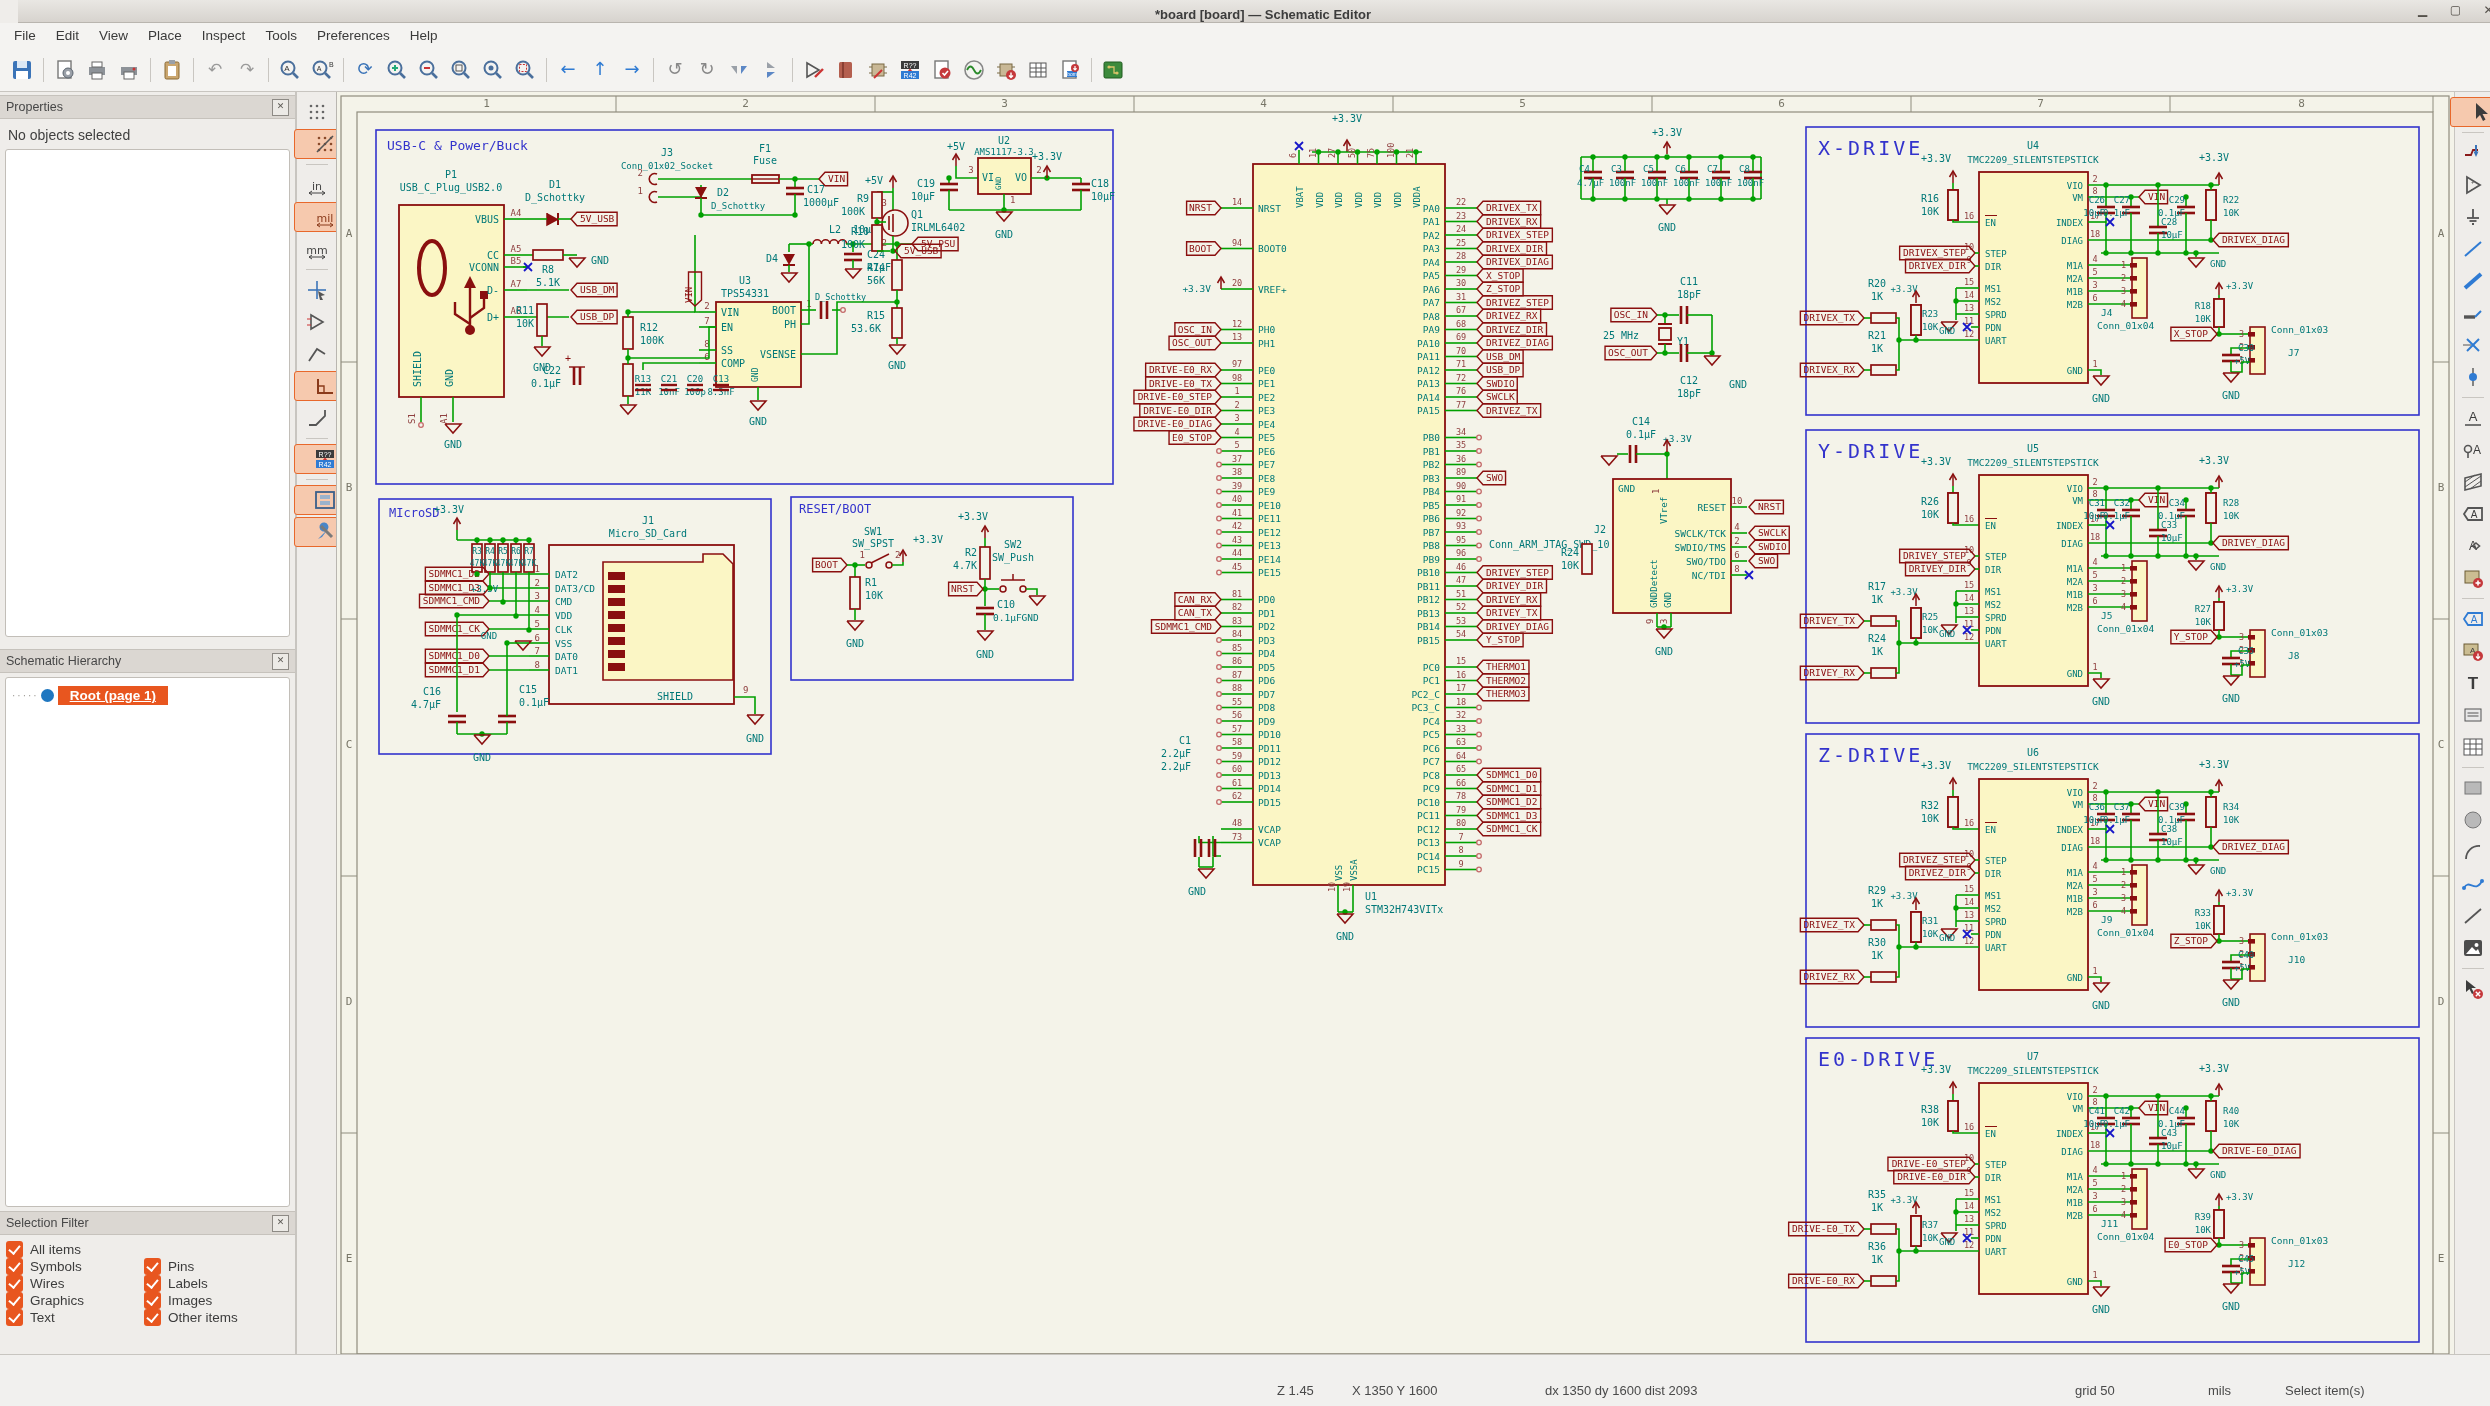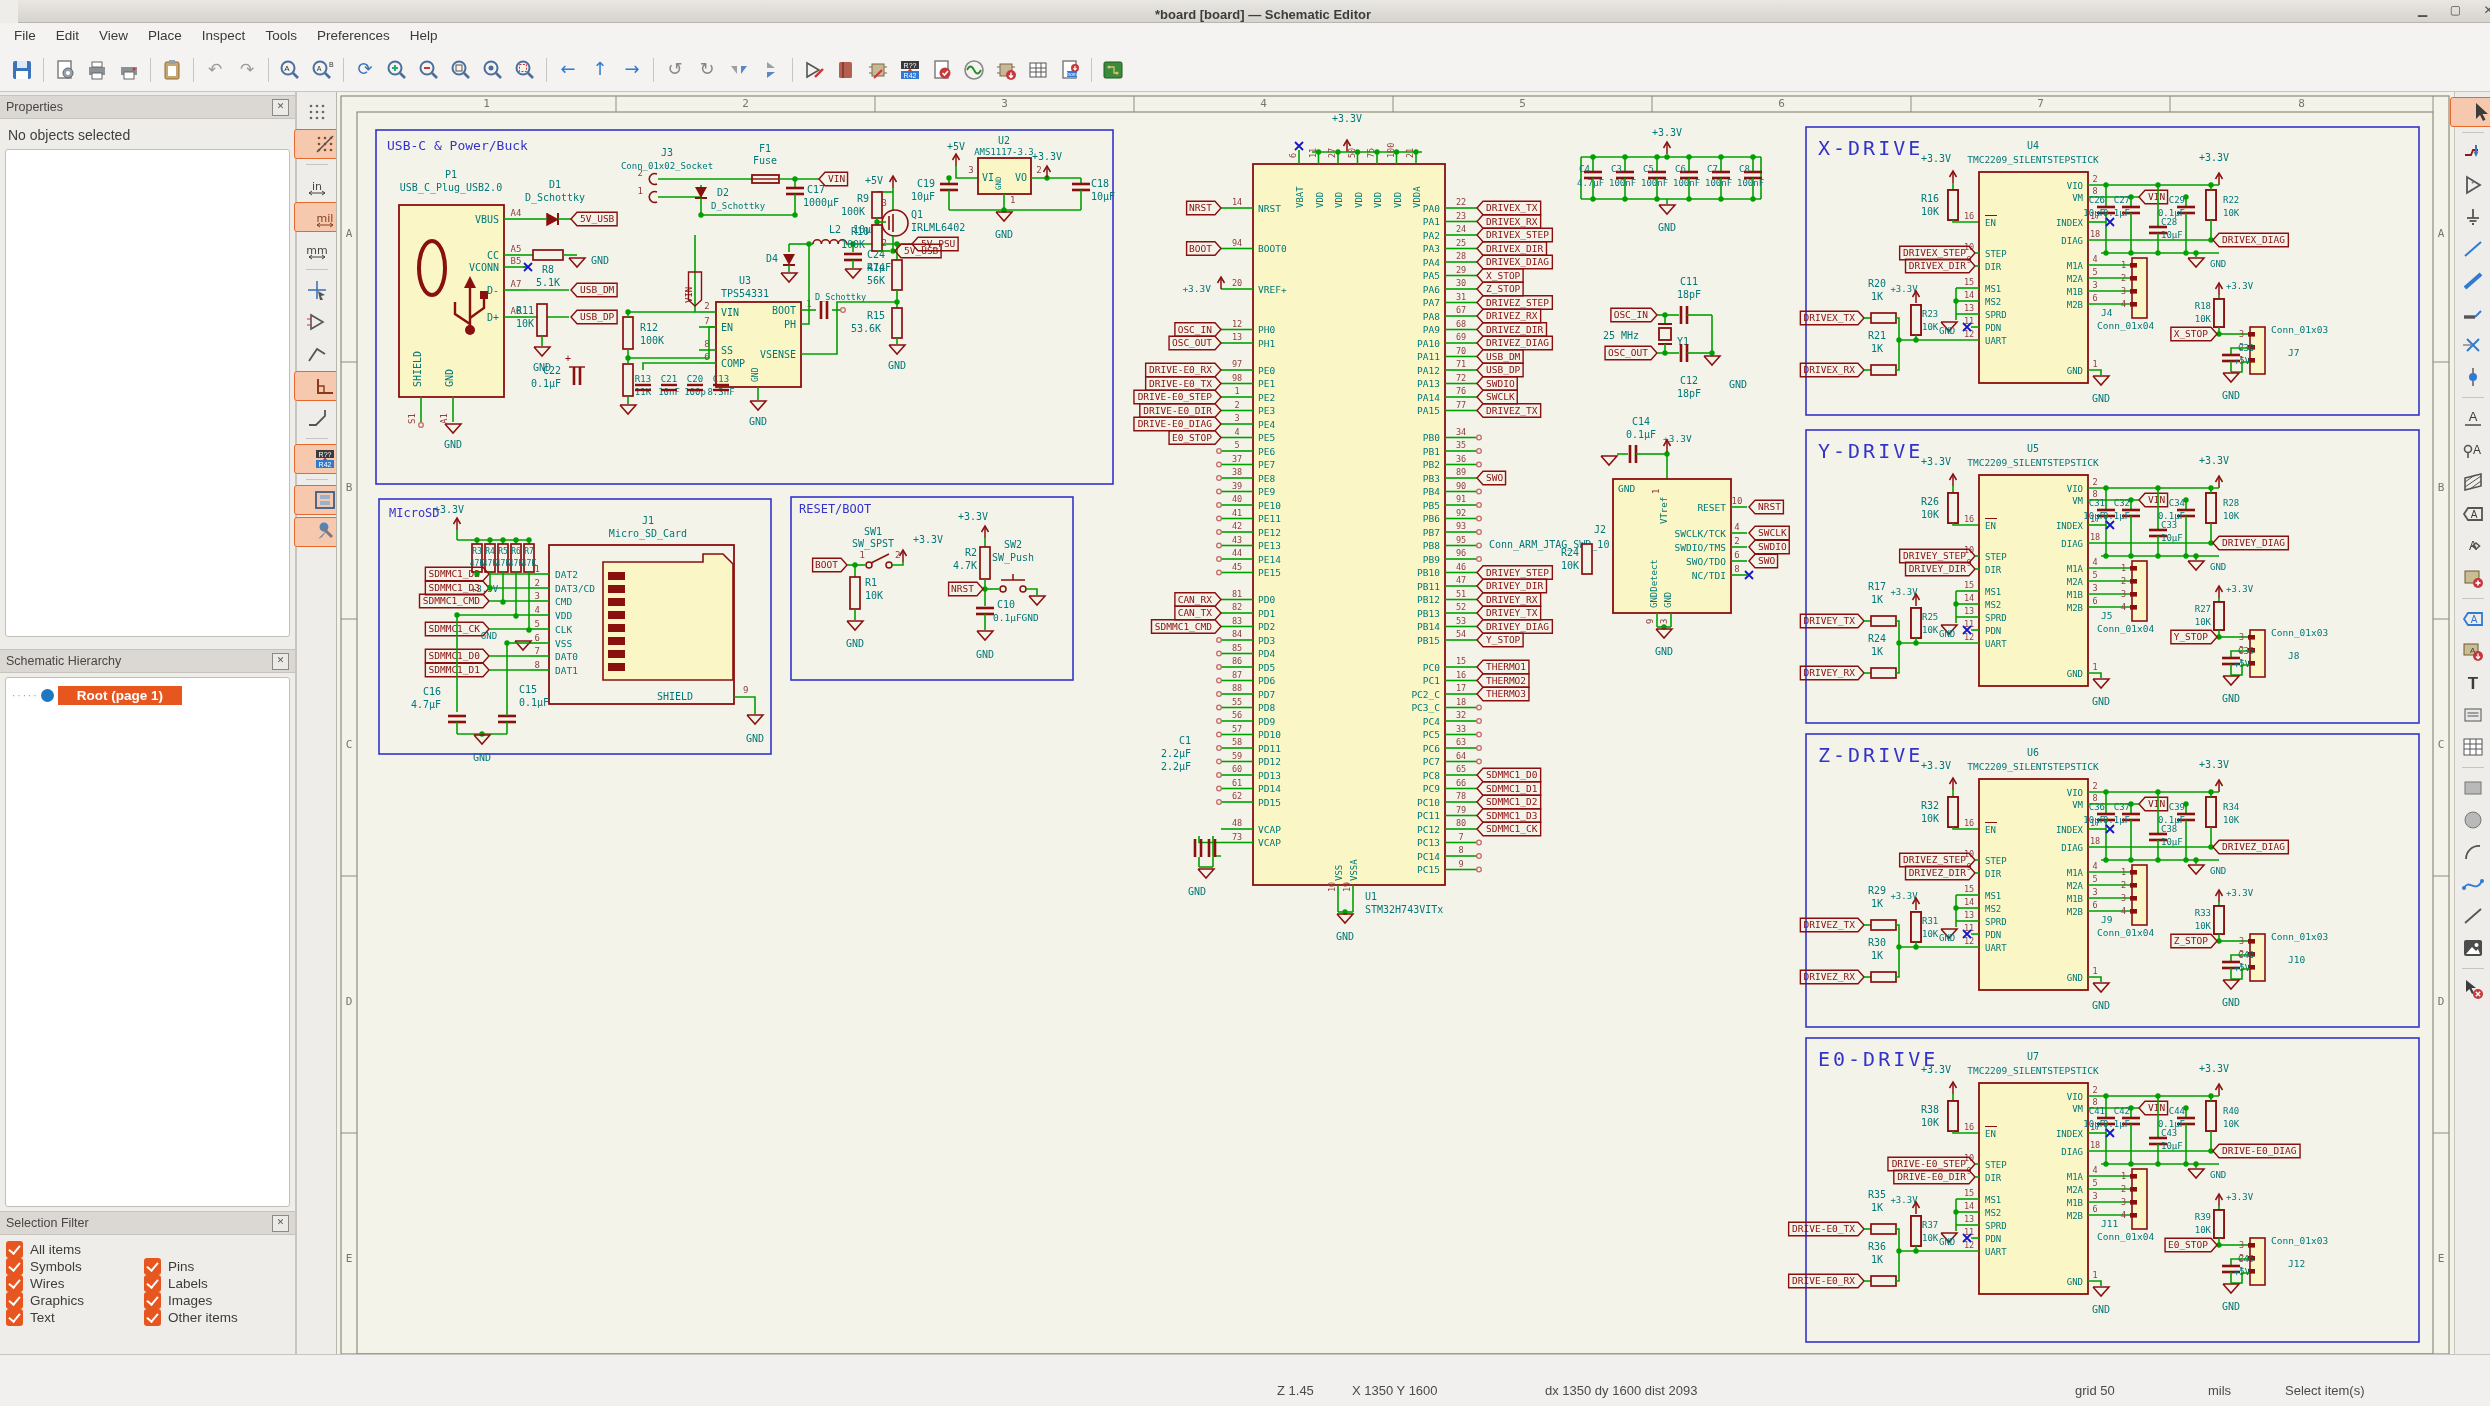--- a/index.html
+++ b/index.html
@@ -26,21 +26,21 @@
   #leftcol{position:absolute;left:0;top:92px;width:296px;height:1262px;background:#efedea;border-right:1px solid #c8c5c0;box-sizing:border-box;}
   .pane-header{height:22px;background:#dbd7d2;border-top:1px solid #c6c2bc;border-bottom:1px solid #c6c2bc;display:flex;align-items:center;padding:0 6px;font-size:12.5px;color:#474747;}
   .pane-header .ph-title{flex:1;}
   .ph-close{width:15px;height:15px;border:1px solid #8d8a85;color:#5c5954;font-size:9px;line-height:13px;text-align:center;background:#eceae6;}
   .pane-body{background:#efedea;}
   .white-box{background:#ffffff;border:1px solid #c2beb8;border-radius:3px;margin:4px 5px;}
   #no-objects{font-size:14px;color:#3f3f3f;padding:8px 8px 2px 8px;}
   #hier-item-row{display:flex;align-items:center;padding:8px 4px 0 6px;}
   .tree-dots{color:#9a9792;font-size:10px;letter-spacing:2px;}
   .tree-dot-icon{width:13px;height:13px;border-radius:50%;background:#1f77c0;margin:0 4px 0 2px;}
-  .tree-label{background:#e8561f;color:#ffffff;font-weight:bold;font-size:13.5px;padding:2px 19px;}
+  .tree-label{background:#e8561f;color:#ffffff;font-weight:bold;font-size:13.5px;padding:2px 12px;text-decoration:underline;}
   #filter-body{padding:6px 4px 0 6px;}
   .chk-row{display:flex;margin:0 0;}
   .chk{display:flex;align-items:center;width:138px;}
   .chkbox{width:17px;height:17px;border-radius:3px;background:#e8561f;margin-right:7px;position:relative;flex:none;}
   .chkbox::after{content:"";position:absolute;left:4.5px;top:1.5px;width:5px;height:9px;border:solid #fff;border-width:0 2.2px 2.2px 0;transform:rotate(40deg);}
   .chk-label{font-size:13.5px;color:#3c3c3c;}
   
   #canvas-wrap{position:absolute;left:336px;top:92px;width:2118px;height:1262px;background:#f4f3e9;overflow:hidden;border-left:1px solid #b9b6b0;}
   
   #statusbar{position:absolute;left:0;top:1354px;width:2490px;height:52px;background:#f1f0ee;border-top:1px solid #c8c5c0;font-size:13px;color:#4a4a4a;}

